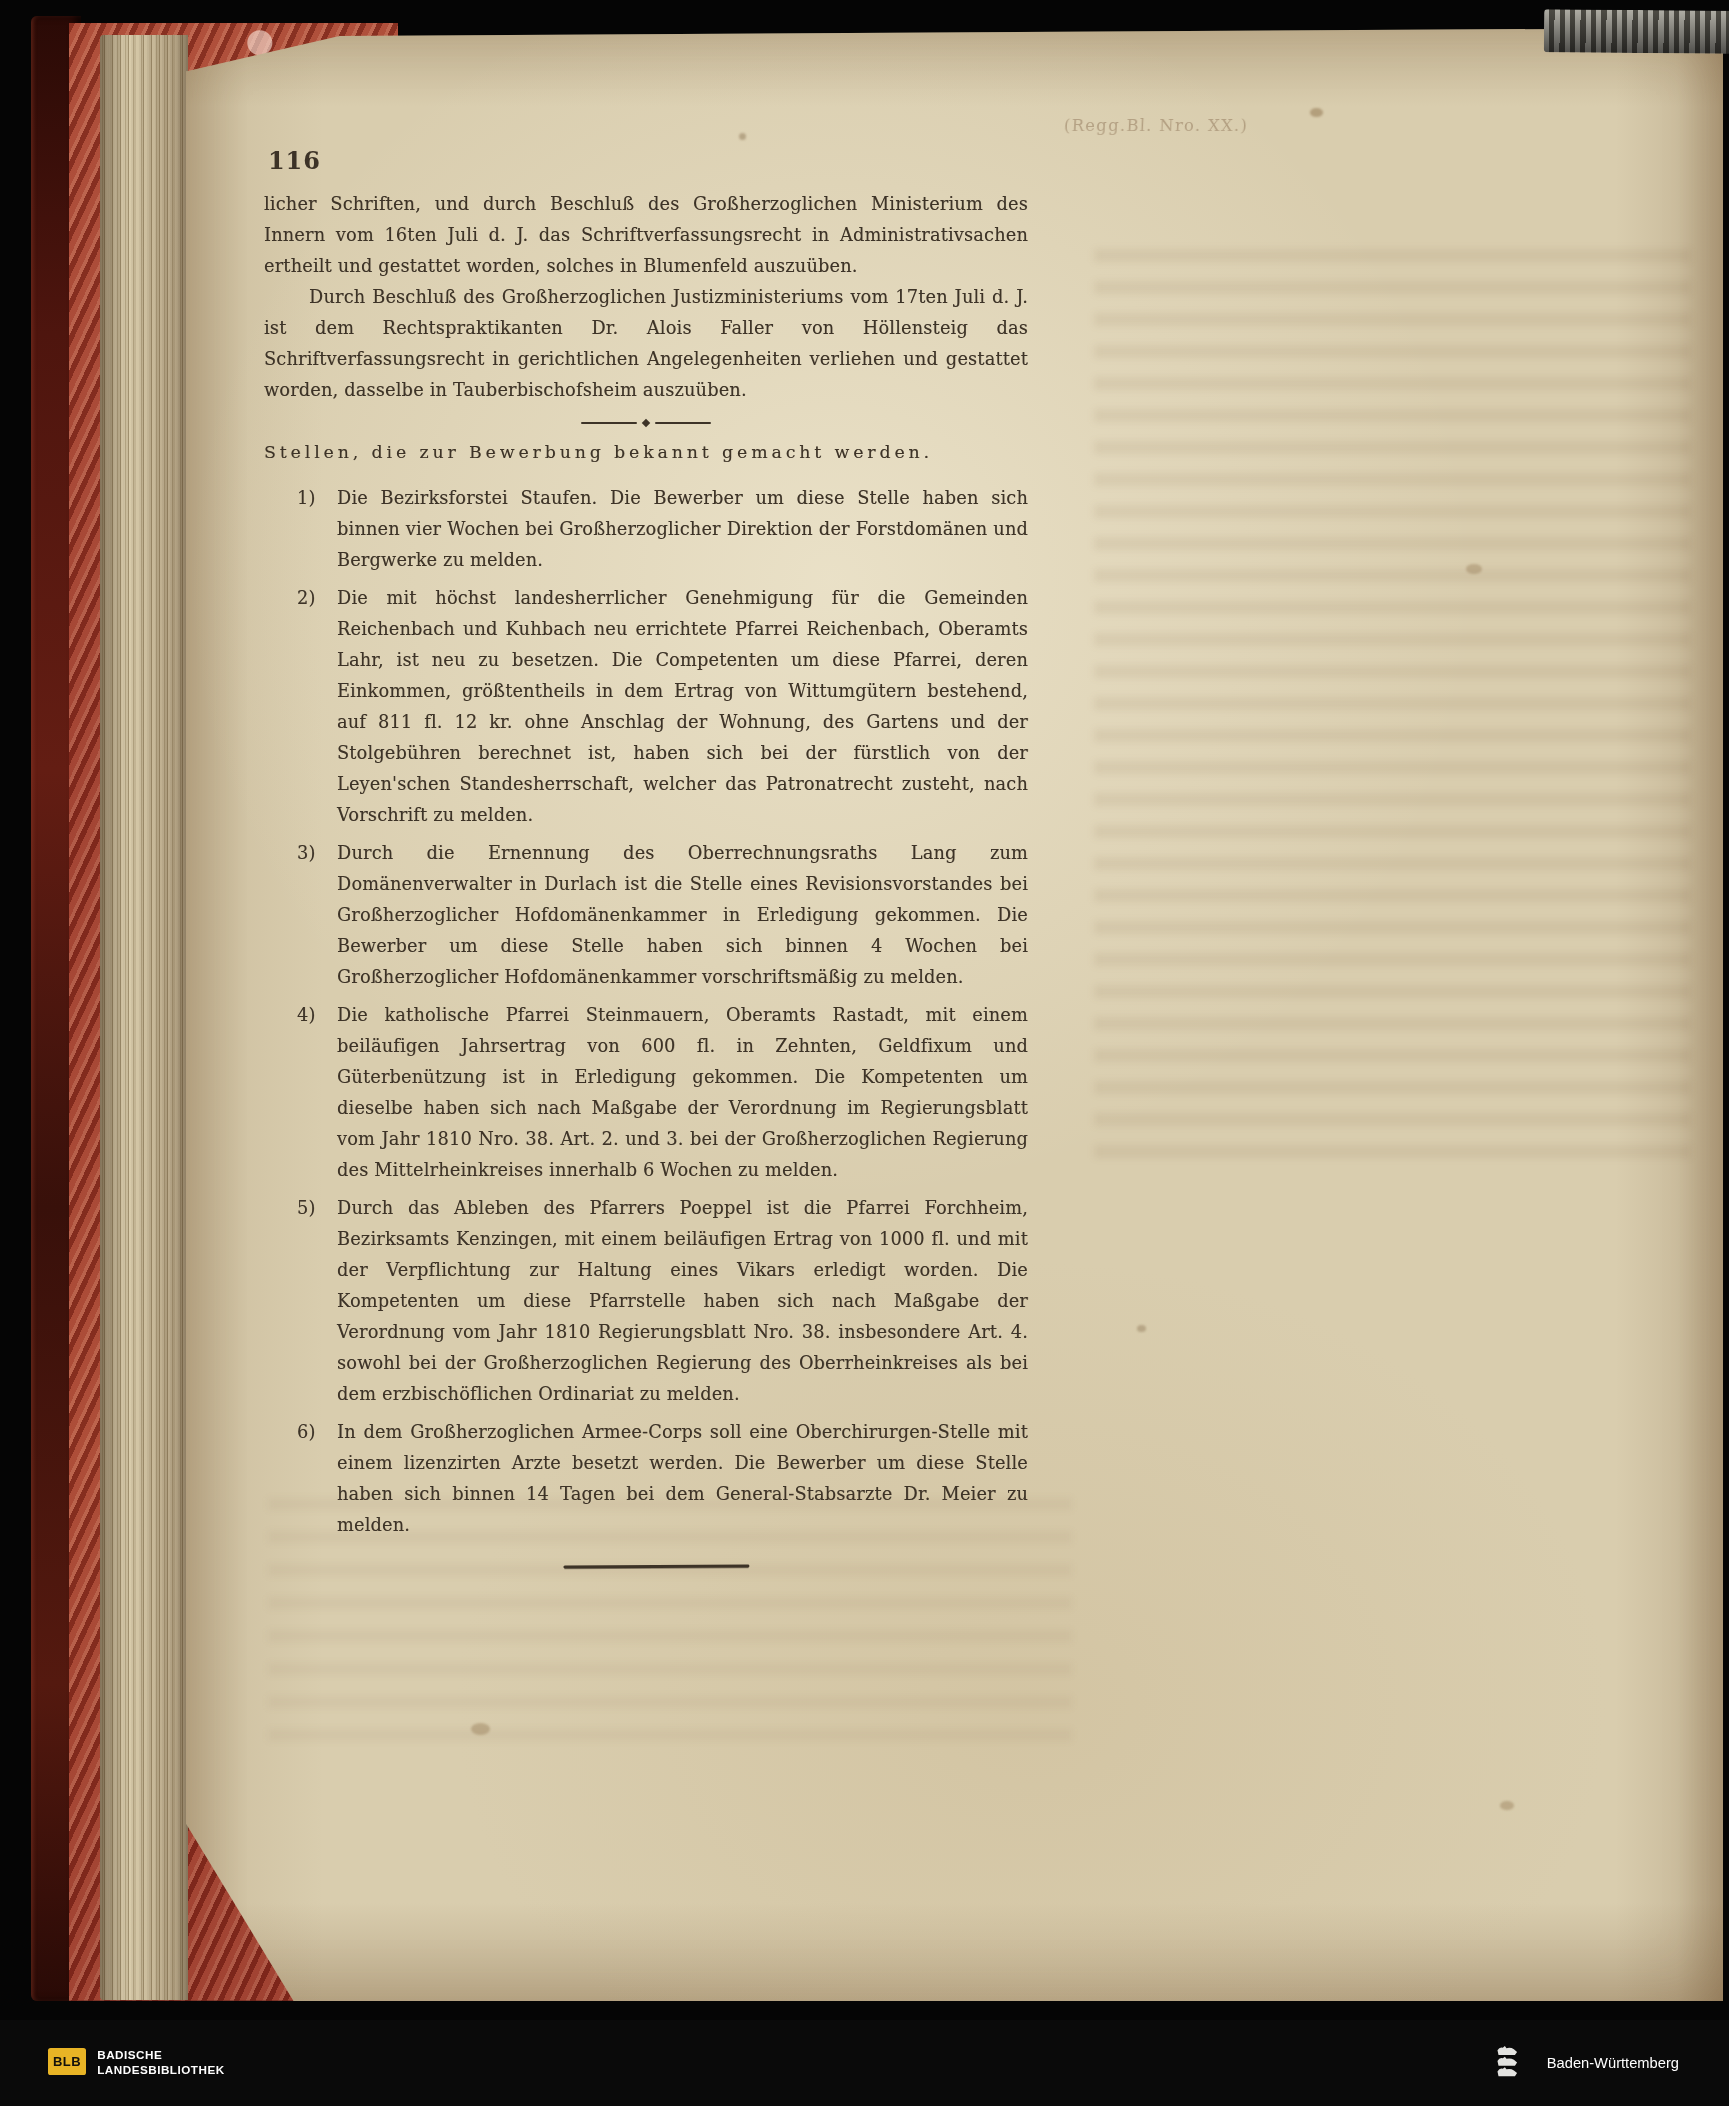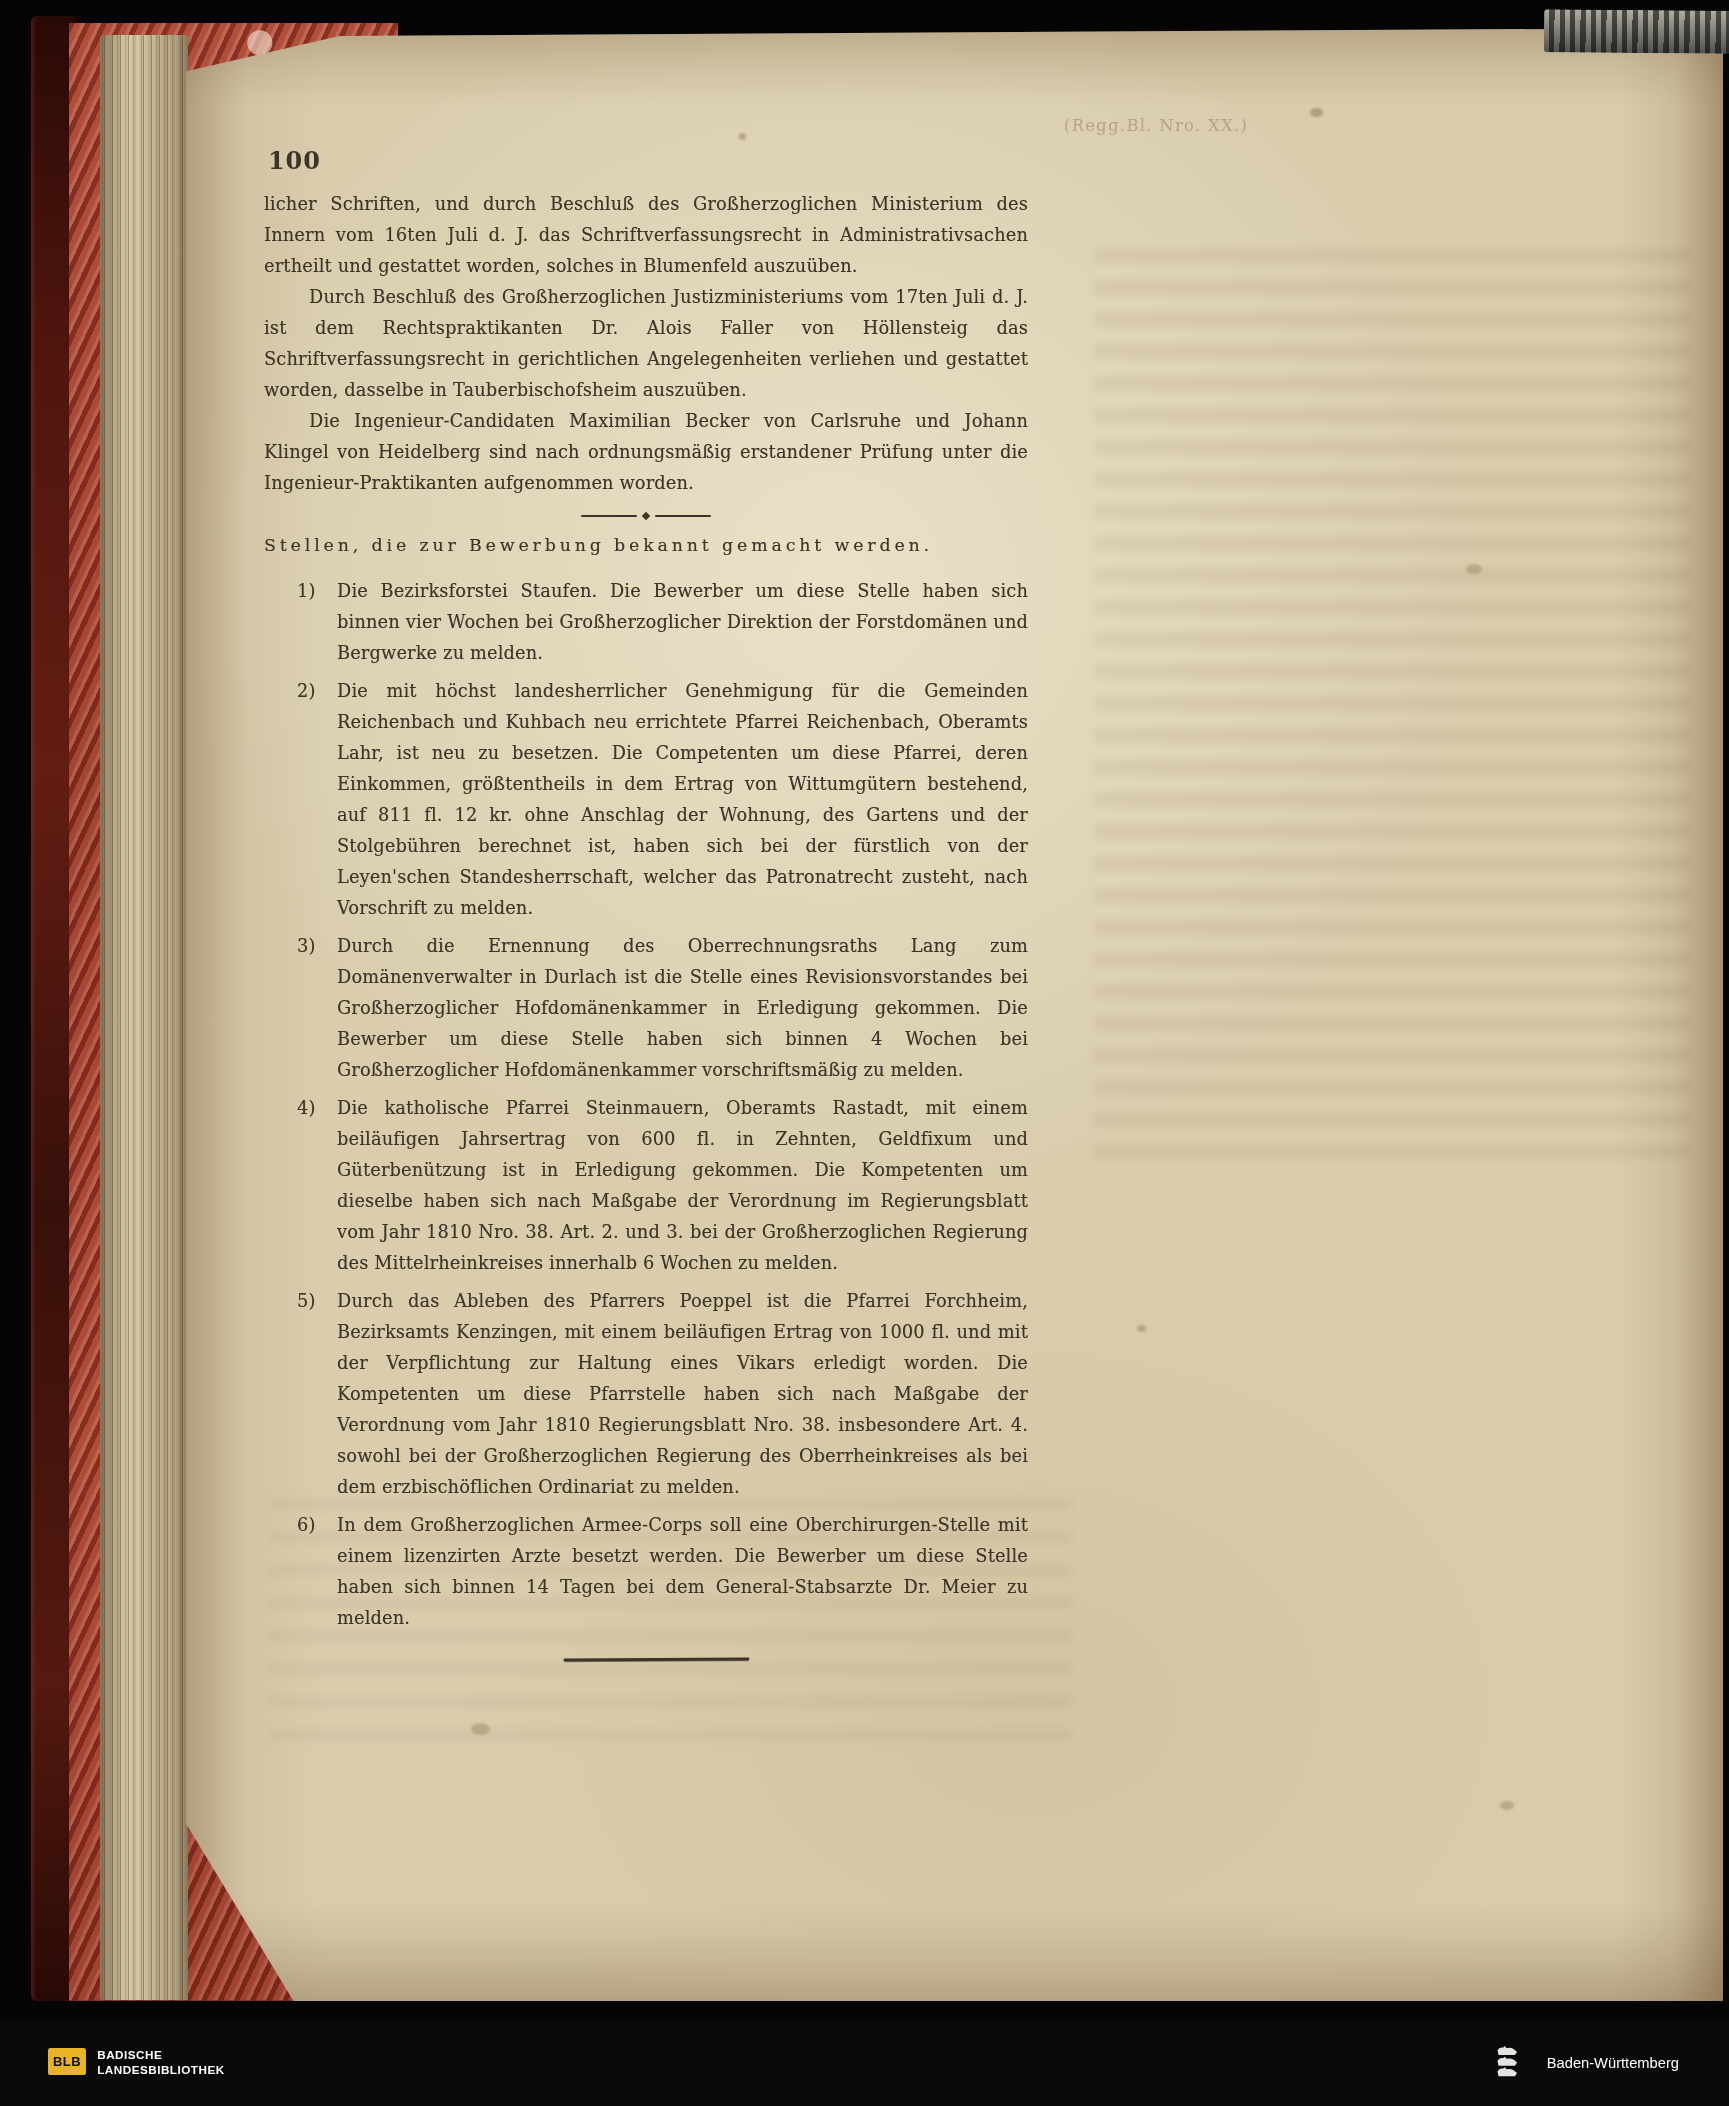--- a/index.html
+++ b/index.html
@@ -120,28 +120,27 @@
     <div class="page">
       <div class="ghost-right"></div>
       <div class="ghost-bottom"></div>
       <div class="stain s1"></div>
       <div class="stain s2"></div>
       <div class="stain s3"></div>
       <div class="stain s4"></div>
       <div class="stain s5"></div>
       <div class="stain s6"></div>
 
-      <div class="pnum">100</div>
+      <div class="pnum">116</div>
       <div class="ghost-header">(Regg.Bl. Nro. XX.)</div>
 
       <div class="textblock">
         <div>
             <p class="para">licher Schriften, und durch Beschluß des Großherzoglichen Ministerium des Innern vom 16ten Juli d. J. das Schriftverfassungsrecht in Administrativsachen ertheilt und gestattet worden, solches in Blumenfeld auszuüben.</p>
             <p class="para ind">Durch Beschluß des Großherzoglichen Justizministeriums vom 17ten Juli d. J. ist dem Rechtspraktikanten Dr. Alois Faller von Höllensteig das Schriftverfassungsrecht in gerichtlichen Angelegenheiten verliehen und gestattet worden, dasselbe in Tauberbischofsheim auszuüben.</p>
-            <p class="para ind">Die Ingenieur-Candidaten Maximilian Becker von Carlsruhe und Johann Klingel von Heidelberg sind nach ordnungsmäßig erstandener Prüfung unter die Ingenieur-Praktikanten aufgenommen worden.</p>
           </div>
 
         <div class="orn">
           <span class="orn-line"></span>
           <span class="orn-dot"></span>
           <span class="orn-line"></span>
         </div>
 
         <div class="heading">Stellen, die zur Bewerbung bekannt gemacht werden.</div>
 

